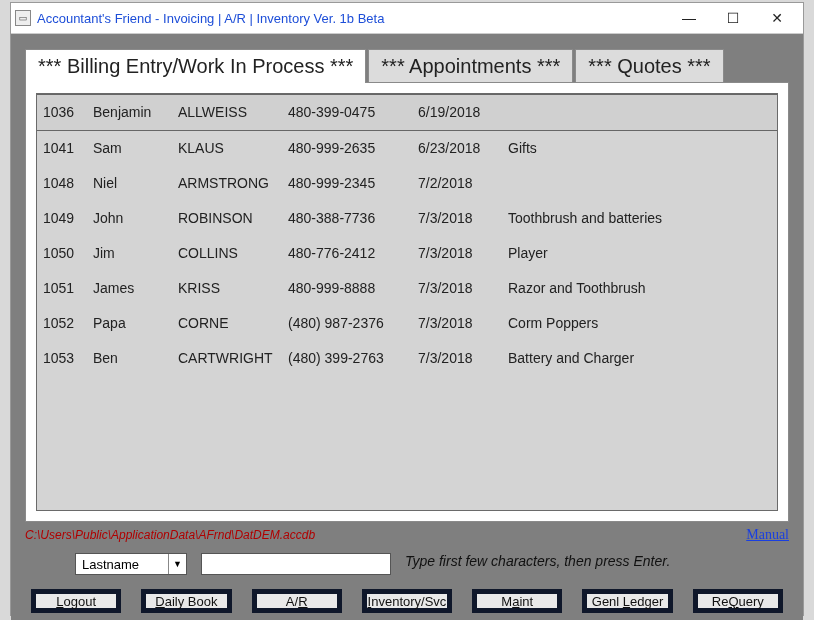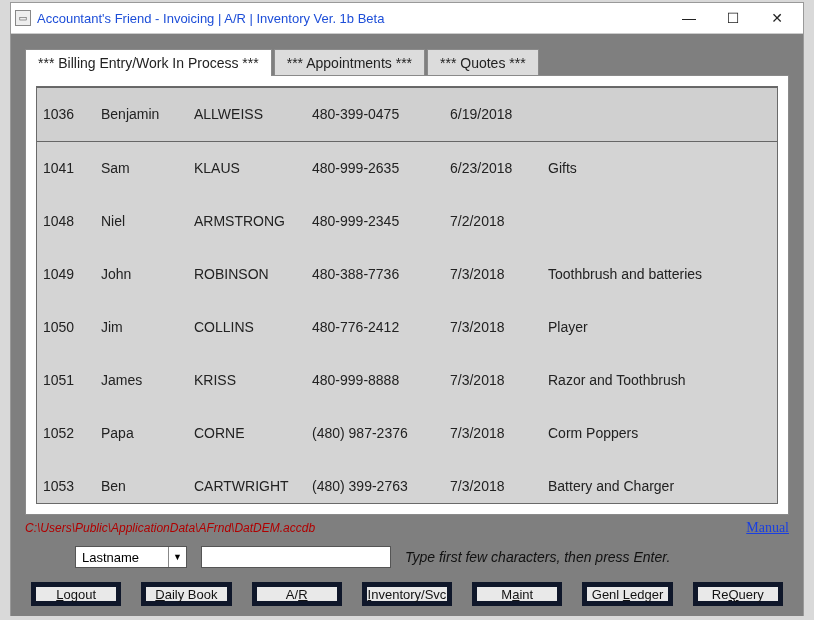--- a/index.html
+++ b/index.html
@@ -56,21 +56,21 @@
   .tabs-row {
     display: flex;
     align-items: flex-end;
     margin-top: 4px;
   }
   .tab {
     padding: 5px 12px;
     background: #dcdcdc;
     border: 1px solid #8a8a8a;
     border-bottom: none;
-    font-size: 14px;
+    font-size: 20px;
     color: #222;
     margin-right: 2px;
     position: relative;
     top: 1px;
   }
   .tab.active {
     background: #fff;
     z-index: 2;
   }
 
@@ -93,43 +93,41 @@
     font-size: 14px;
   }
   .grid-body {
     flex: 1;
     overflow-y: scroll;
     background: #d4d4d4;
   }
   .grid-row {
     display: grid;
     grid-template-columns: 50px 85px 110px 130px 90px 1fr;
-    padding: 17px 6px;
+    padding: 8px 6px;
     color: #222;
     line-height: 19px;
-    gap: 8px;
   }
   .grid-row.first { border: 1px solid #666; border-left:none; border-right:none; background:#d0d0d0;}
   .grid-cell { white-space: nowrap; overflow: hidden; }
 
   .pathline {
     margin-top: 5px;
     font-size: 12px;
     font-style: italic;
     color: #b00000;
     display:flex;
     align-items:center;
   }
   .pathline .spacer { flex:1; }
   .manual-link { color: #1a3fe0; text-decoration: underline; font-style: normal; font-size:14px;font-family:Liberation Serif, serif; }
 
   .searchrow {
     margin-top: 10px;
     display: flex;
-    align-items: center;
     gap: 14px;
     padding-left: 50px;
   }
   .combo {
     height: 22px;
     border: 1px solid #555;
     background: #fff;
     display: flex;
     align-items: center;
     width: 112px;

